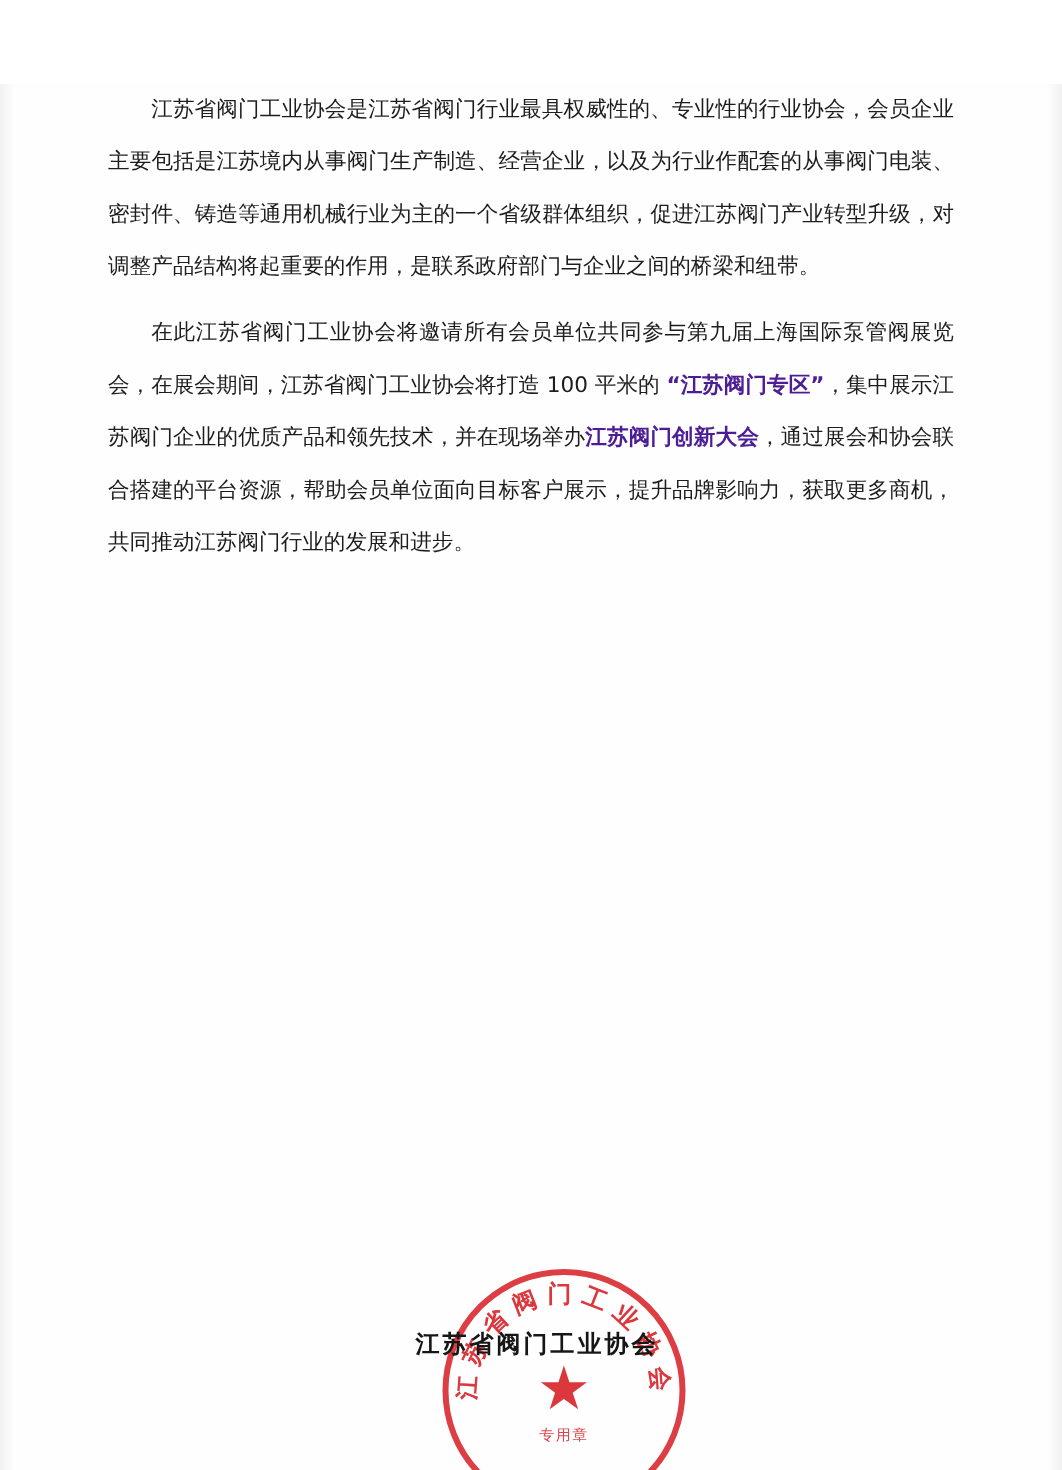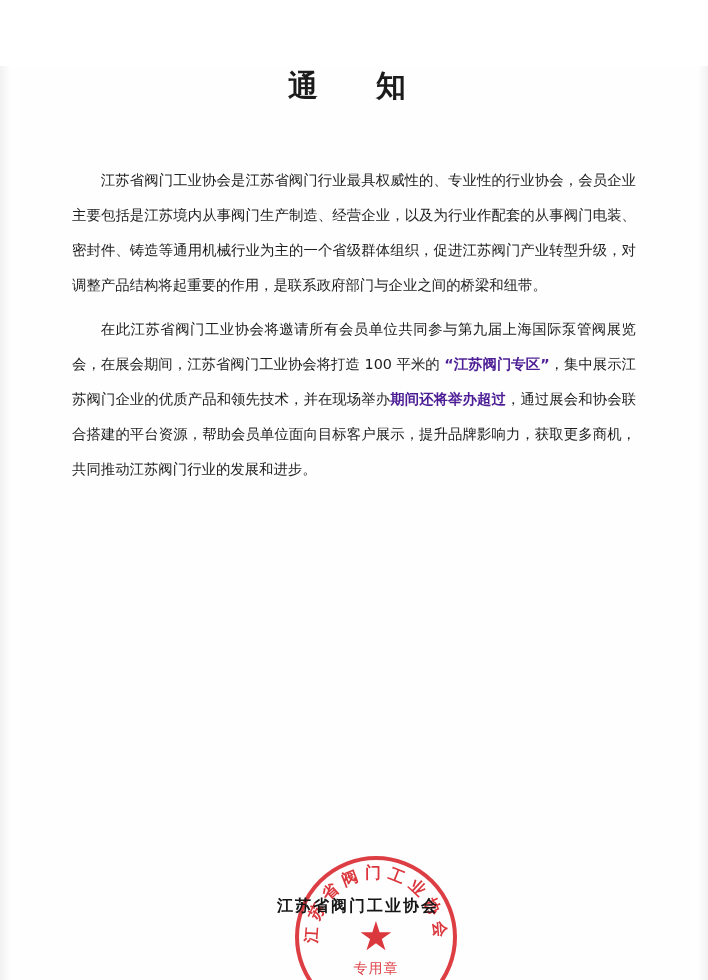--- a/index.html
+++ b/index.html
@@ -82,21 +82,21 @@
     line-height: 1;
     color: #d8232a;
     opacity: 0.9;
   }
   .seal-sub {
     position: absolute;
     left: 0;
     right: 0;
     top: 104px;
     text-align: center;
-    font-size: 14px;
+    font-size: 10px;
     color: #d8232a;
     letter-spacing: 1px;
     opacity: 0.85;
     font-family: "DejaVu Serif", "Liberation Serif", serif;
   }
   .seal-org-line {
     position: absolute;
     left: 178px;
     top: 830px;
     width: 360px;
@@ -121,25 +121,24 @@
   }
 </style>
 </head>
 <body>
 
 <div class="page">
 
   <div class="edge-shadow-left"></div>
   <div class="edge-shadow-right"></div>
 
-  <h1 class="doc-title">通　知</h1>
 
   <div class="body-wrap">
     <p class="para">江苏省阀门工业协会是江苏省阀门行业最具权威性的、专业性的行业协会，会员企业主要包括是江苏境内从事阀门生产制造、经营企业，以及为行业作配套的从事阀门电装、密封件、铸造等通用机械行业为主的一个省级群体组织，促进江苏阀门产业转型升级，对调整产品结构将起重要的作用，是联系政府部门与企业之间的桥梁和纽带。</p>
-    <p class="para" id="final-para"><span>在此江苏省阀门工业协会将邀请所有会员单位共同参与第九届上海国际泵管阀展览会，在展会期间，江苏省阀门工业协会将打造 100 平米的 </span><span class="hl">“江苏阀门专区”</span><span>，集中展示江苏阀门企业的优质产品和领先技术，并在现场举办</span><span class="hl">期间还将举办超过</span><span>，通过展会和协会联合搭建的平台资源，帮助会员单位面向目标客户展示，提升品牌影响力，获取更多商机，共同推动江苏阀门行业的发展和进步。</span></p>
+    <p class="para" id="final-para"><span>在此江苏省阀门工业协会将邀请所有会员单位共同参与第九届上海国际泵管阀展览会，在展会期间，江苏省阀门工业协会将打造 100 平米的 </span><span class="hl">“江苏阀门专区”</span><span>，集中展示江苏阀门企业的优质产品和领先技术，并在现场举办</span><span class="hl">江苏阀门创新大会</span><span>，通过展会和协会联合搭建的平台资源，帮助会员单位面向目标客户展示，提升品牌影响力，获取更多商机，共同推动江苏阀门行业的发展和进步。</span></p>
   </div>
 
   <div class="seal">
     <div class="seal-ring"></div>
     <svg width="162" height="162" viewBox="0 0 162 162">
       <defs>
         <path id="sealArc" d="M 22,81 A 59,59 0 1 1 140,81"></path>
       </defs>
       <text font-size="16" font-weight="bold" fill="#d8232a" opacity="0.9" font-family="DejaVu Serif, Liberation Serif, serif" letter-spacing="6">
         <textPath href="#sealArc" startOffset="50%" text-anchor="middle" id="seal-arc-text">江苏省阀门工业协会</textPath>

